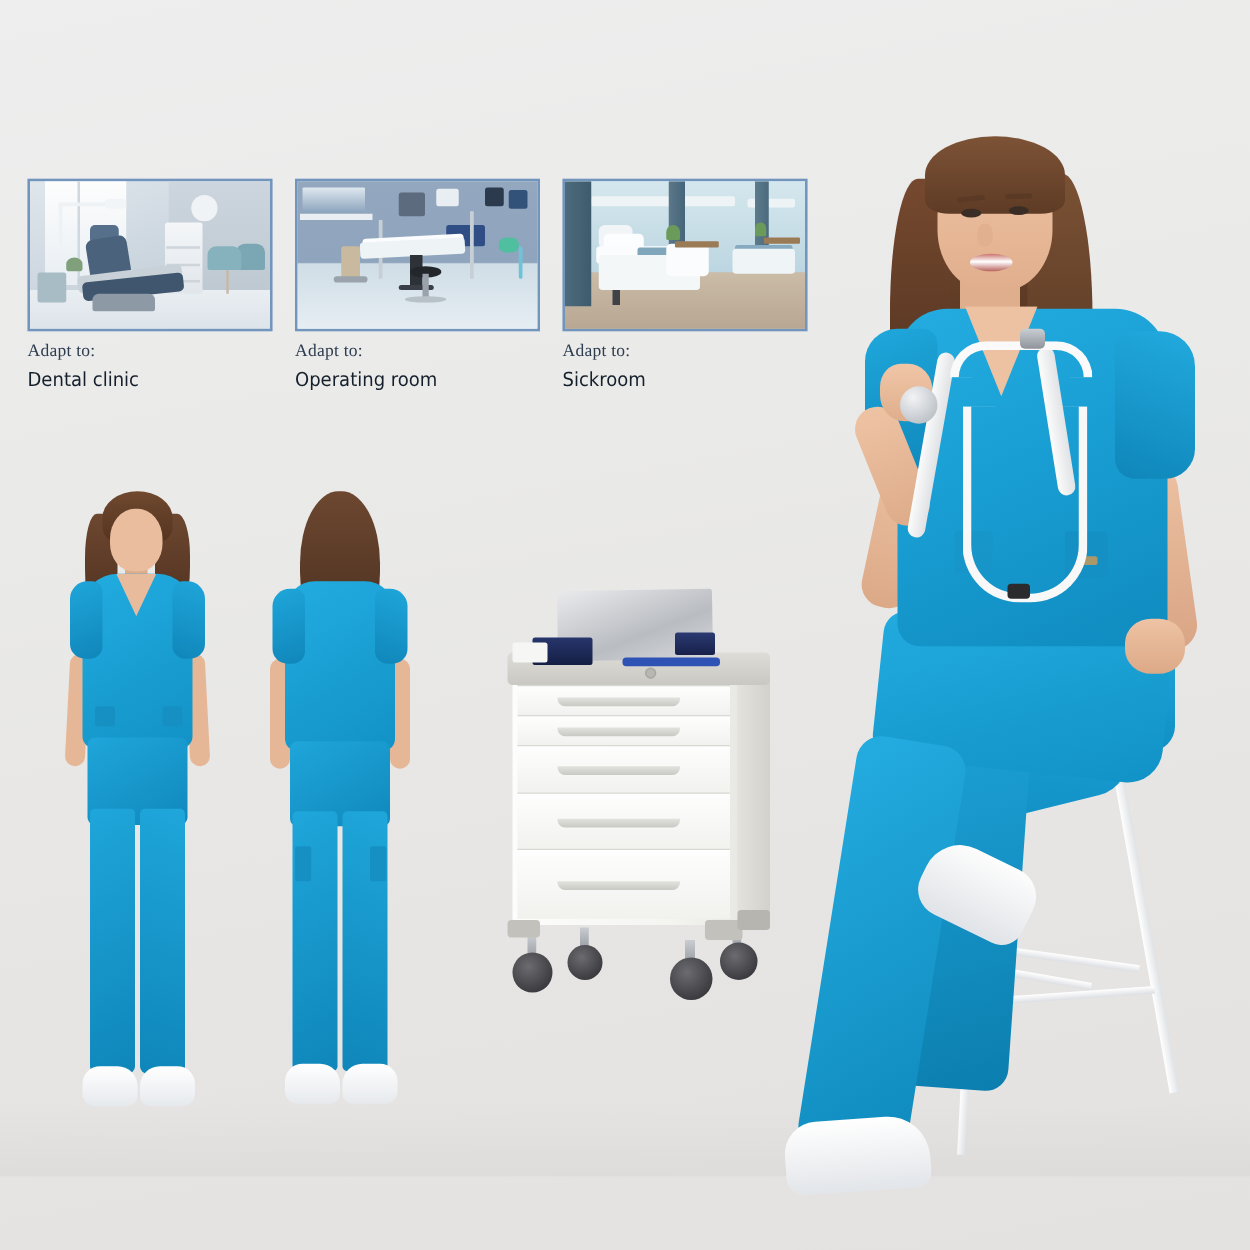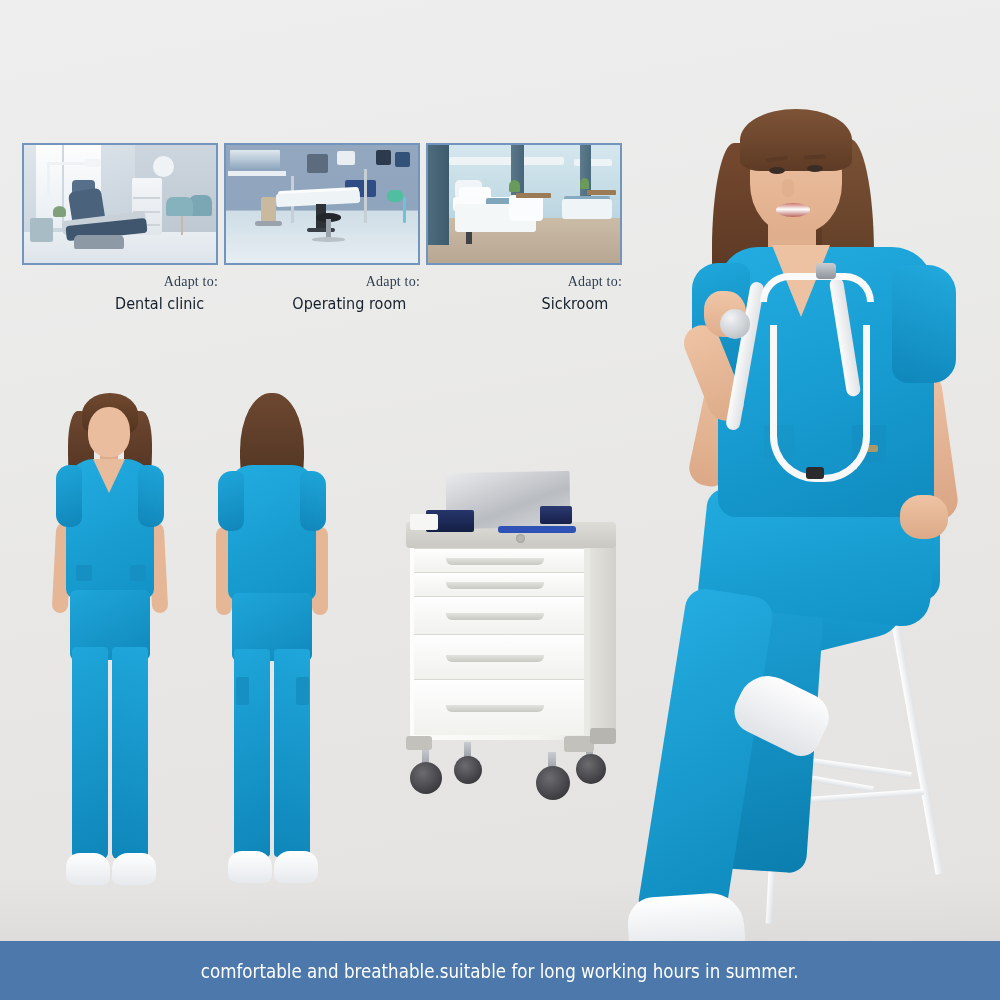--- a/index.html
+++ b/index.html
@@ -76,23 +76,22 @@
     color: #ffffff;
     transform: scaleX(0.88);
     white-space: nowrap;
   }
 
   
   .thumb-strip {
     position: absolute;
     left: 22px; top: 143px;
     display: flex;
-    gap: 6px;
+    gap: 18px;
     z-index: 20;
-    text-align: right;
   }
   .thumb-card { width: 196px; }
   .thumb-frame {
     width: 192px; height: 118px;
     border: 2px solid #7295bd;
     overflow: hidden;
     position: relative;
     background: #c9d4dd;
   }
   .thumb-scene { position: absolute; inset: 0; }
@@ -540,17 +539,14 @@
           <div class="sr-plant"></div>
           <div class="sr-curtain-l"></div>
         </div>
       </div>
       <div class="adapt-label">Adapt to:</div>
       <div class="adapt-value">Sickroom</div>
     </div>
 
   </div>
 
-  <div class="footer-banner">
-    <div class="footer-text">comfortable and breathable.suitable for long working hours in summer.</div>
-  </div>
 
 </div>
 
 </body></html>

